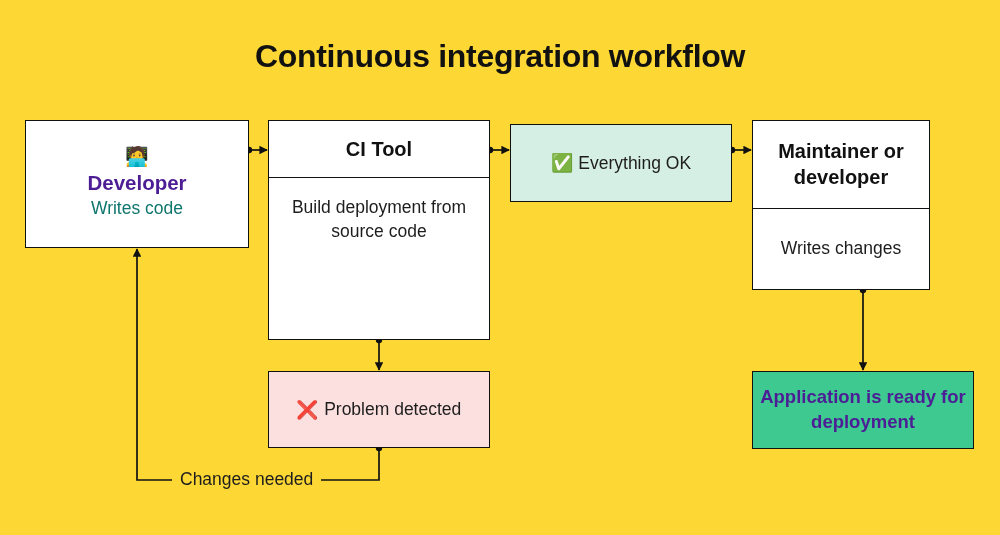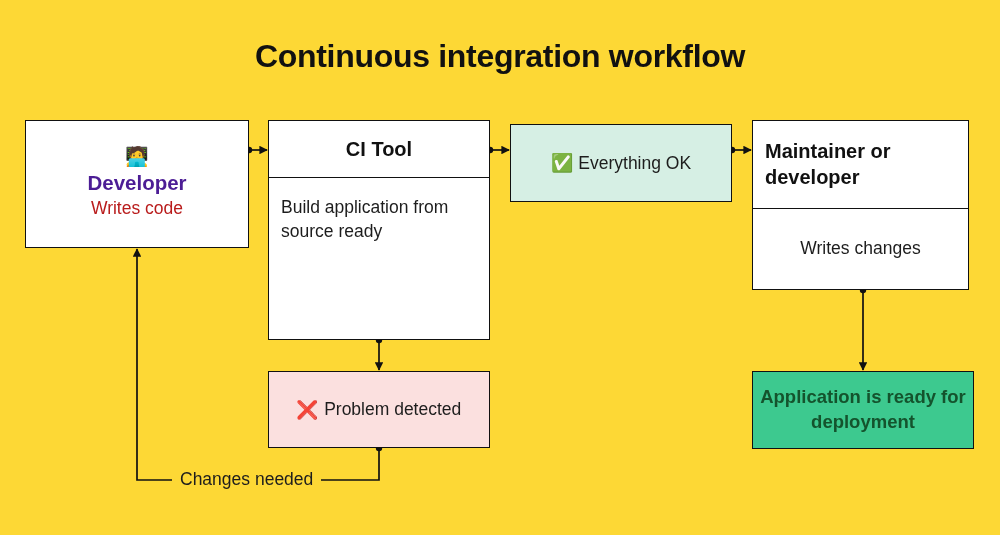--- a/index.html
+++ b/index.html
@@ -39,20 +39,21 @@
     border: 1.6px solid #111111;
     background: #FFFFFF;
     display: flex;
     flex-direction: column;
   }
   .node .cell {
     box-sizing: border-box;
     display: flex;
     align-items: center;
     justify-content: center;
+    text-align: center;
     padding: 8px 12px;
     line-height: 1.32;
     color: #1d1d1d;
     font-size: 17.5px;
   }
   .node .cell.divider-top {
     border-top: 1.6px solid #111111;
   }
   .node .cell.title {
     font-weight: bold;
@@ -69,62 +70,62 @@
     display: flex; flex-direction: column; align-items: center;
     justify-content: center; width: 100%;
   }
   #node-developer .emoji {
     font-size: 19px; line-height: 1.1; margin-bottom: 2px;
   }
   #node-developer .name {
     font-size: 20.5px; font-weight: bold; color: #4c1d95; line-height: 1.3;
   }
   #node-developer .sub {
-    font-size: 17.5px; color: #b91c1c; line-height: 1.35; margin-top: 1px;
+    font-size: 17.5px; color: #0f766e; line-height: 1.35; margin-top: 1px;
   }
 
   #node-ci-tool { left: 268px; top: 120px; width: 222px; height: 220px; }
   #node-ci-tool .c-head  { height: 56px; }
   #node-ci-tool .c-build { height: 84px; }
   #node-ci-tool .c-tests { height: 80px; }
 
   #node-everything-ok {
     left: 510px; top: 124px; width: 222px; height: 78px;
     background: #D6EFE4;
     align-items: center; justify-content: center;
     flex-direction: row;
   }
   #node-everything-ok .row {
     display: flex; align-items: center; justify-content: center; gap: 5px;
     font-size: 17.5px; color: #1d1d1d;
   }
   #node-everything-ok .emoji { font-size: 18px; line-height: 1; }
 
-  #node-maintainer { left: 752px; top: 120px; width: 217px; height: 170px; }
+  #node-maintainer { left: 752px; top: 120px; width: 178px; height: 170px; }
   #node-maintainer .c-head  { height: 88px; }
   #node-maintainer .c-merge { height: 82px; }
 
   #node-problem {
     left: 268px; top: 371px; width: 222px; height: 77px;
     background: #FBE0DF;
     align-items: center; justify-content: center;
   }
   #node-problem .row {
     display: flex; align-items: center; justify-content: center; gap: 5px;
     font-size: 17.5px; color: #1d1d1d;
   }
   #node-problem .emoji { font-size: 18px; line-height: 1; color: #e02020; }
 
   #node-deployment {
     left: 752px; top: 371px; width: 222px; height: 78px;
     background: #3DC98F;
     align-items: center; justify-content: center;
   }
   #node-deployment .txt {
-    font-size: 18.5px; font-weight: bold; color: #14532d;
+    font-size: 18.5px; font-weight: bold; color: #4c1d95;
     text-align: center; line-height: 1.35;
   }
 
   
   #edges {
     position: absolute; left: 0; top: 0;
     width: 1000px; height: 535px;
     pointer-events: none;
   }
   .edge-label {
@@ -189,21 +190,21 @@
   <div class="node" id="node-developer">
     <div class="devstack">
       <div class="emoji">🧑‍💻</div>
       <div class="name">Developer</div>
       <div class="sub">Writes code</div>
     </div>
   </div>
 
   <div class="node" id="node-ci-tool">
     <div class="cell title c-head">CI Tool</div>
-    <div class="cell divider-top c-build">Build application from source ready</div>
+    <div class="cell divider-top c-build">Build deployment from source code</div>
   </div>
 
   <div class="node" id="node-everything-ok">
     <div class="row">
       <span class="emoji">✅</span>
       <span>Everything OK</span>
     </div>
   </div>
 
   <div class="node" id="node-maintainer">

